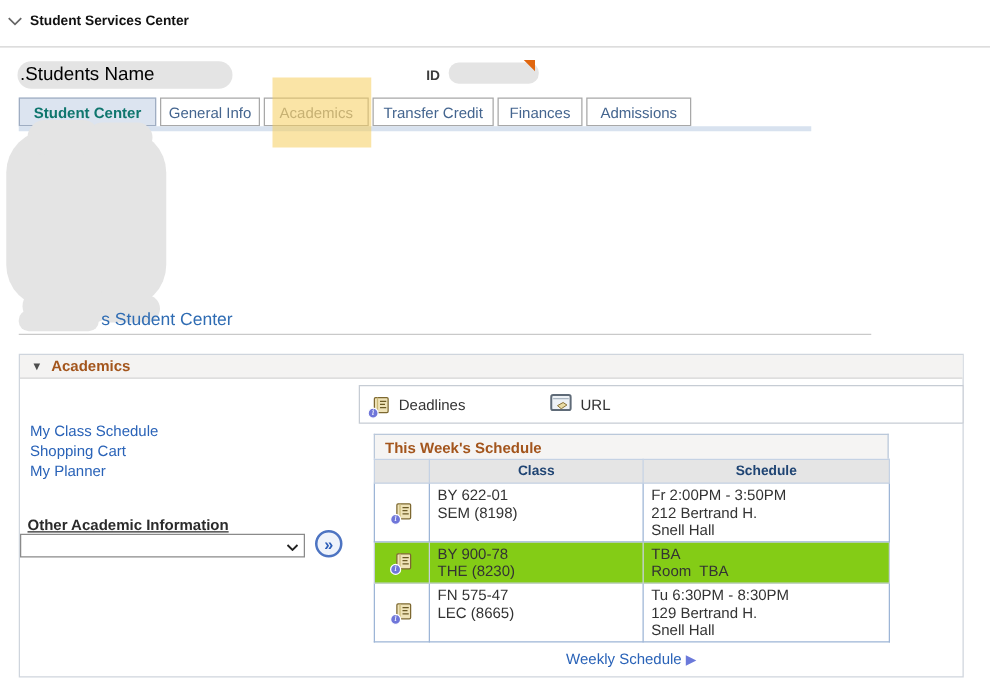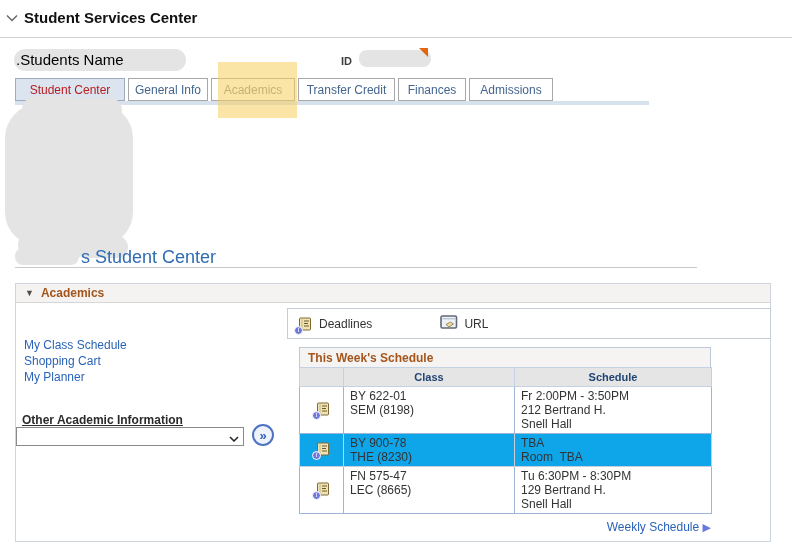--- a/index.html
+++ b/index.html
@@ -2,53 +2,53 @@
 <html><head>
 <meta charset="utf-8">
 <style>
   * { box-sizing: border-box; margin: 0; padding: 0; }
   body { font-family: "Liberation Sans", sans-serif; background: #fff; }
   .screen { position: relative; width: 792px; height: 547px; background: #fff; overflow: hidden; }
   .abs { position: absolute; }
 
   
   .page-title-row { left: 6px; top: 8px; display: flex; align-items: center; gap: 6px; }
-  .page-title { font-size: 15px; font-weight: bold; color: #111; }
+  .page-title { font-size: 11px; font-weight: bold; color: #111; }
   .rule1 { left: 0; top: 37px; width: 792px; height: 1px; background: #d2d2d2; }
 
   
   .blob { background: #e4e4e4; position: absolute; }
   .name-blob  { left: 14px;  top: 49px;  width: 172px; height: 22px; border-radius: 11px; }
   .name-text  { left: 16px;  top: 51px;  font-size: 15px; color: #000; }
   .id-label   { left: 341px; top: 55px;  font-size: 11px; font-weight: bold; color: #3c3c3c; }
   .id-blob    { left: 359px; top: 50px;  width: 72px;  height: 17px; border-radius: 8px; }
   .id-marker  { left: 419px; top: 48px;  width: 0; height: 0;
                 border-top: 9px solid #e0660f; border-left: 9px solid transparent; }
 
   
   .tabs { left: 15px; top: 78px; display: flex; gap: 3px; height: 23px; }
   .tab { border: 1px solid #a8a8a8; background: #fff; color: #44658f; font-size: 12px;
          display: flex; align-items: center; justify-content: center; cursor: pointer; }
-  .tab.active { background: #dce4f0; color: #b91c1c; font-weight: normal; border-color: #9fadc2; }
+  .tab.active { background: #dce4f0; color: #0f766e; font-weight: bold; border-color: #9fadc2; }
   .tab.dimmed { color: #8e8e8e; }
   .tab-strip { left: 15px; top: 101px; width: 634px; height: 4px; background: #d8e2ef; }
   .highlight-overlay { left: 218px; top: 62px; width: 79px; height: 56px;
                        background: rgba(246,205,92,0.55); z-index: 5; }
 
   
   .photo-main  { left: 5px;  top: 104px; width: 128px; height: 142px; border-radius: 34px; }
   .photo-b1 { left: 22px; top: 96px;  width: 58px; height: 28px; border-radius: 14px; }
   .photo-b2 { left: 70px; top: 98px;  width: 52px; height: 24px; border-radius: 12px; }
   .photo-b3 { left: 18px; top: 232px; width: 70px; height: 26px; border-radius: 13px; }
   .photo-b4 { left: 78px; top: 236px; width: 50px; height: 22px; border-radius: 11px; }
   .photo-text { left: 3px; top: 156px; font-size: 17px; color: #000; z-index: 2; }
 
   
   .center-blob { left: 15px; top: 248px; width: 64px; height: 17px; border-radius: 8px; }
-  .center-text { left: 81px; top: 247px; font-size: 18px; color: #2f6cb3; cursor: pointer; }
+  .center-text { left: 81px; top: 247px; font-size: 14px; color: #2f6cb3; cursor: pointer; }
   .rule2 { left: 15px; top: 267px; width: 682px; height: 1px; background: #c9c9c9; }
 
   
   .acad-box { left: 15px; top: 283px; width: 756px; height: 259px;
               border: 1px solid #cfd5dd; background: #fff; }
   .acad-header { position: absolute; left: 0; top: 0; width: 100%; height: 19px;
                  background: #f4f3f2; border-bottom: 1px solid #d6d6d6;
                  display: flex; align-items: center; gap: 7px; padding-left: 9px; }
   .acad-triangle { font-size: 9px; color: #4d4d4d; cursor: pointer; }
   .acad-title { font-size: 12px; font-weight: bold; color: #a3551c; }
@@ -82,25 +82,25 @@
 
   
   .sched-wrap { position: absolute; left: 283px; top: 63px; width: 412px; }
   .sched-title { height: 20px; background: #f5f4f3; border: 1px solid #bac8da; border-bottom: none;
                  font-size: 12px; font-weight: bold; color: #a3551c; padding: 3px 0 0 8px; }
   table.sched { border-collapse: collapse; width: 412px; font-size: 12px; color: #333; table-layout: fixed; }
   .sched th, .sched td { border: 1px solid #c5d2e4; padding: 2px 6px; vertical-align: top; line-height: 14px; }
   .sched thead th { background: #e5e5e5; color: #1f4473; font-size: 11px; text-align: center; padding: 2px; }
   .col-icon { width: 44px; } .col-class { width: 171px; } .col-sched { width: 197px; }
   tr.row-odd td { border-color: #9db5d6; background: #fff; }
-  tr.row-even td { border-color: #c6cfdb; background: #0ea5e9; }
+  tr.row-even td { border-color: #c6cfdb; background: #84cc16; }
   td.icon-cell { text-align: center; vertical-align: middle; }
   td.icon-cell .cal-icon { margin-left: 3px; }
   .sched-line { white-space: pre-wrap; }
-  .sched-footer { width: 412px; text-align: right; margin-top: 6px; font-size: 12px; }
+  .sched-footer { width: 412px; text-align: center; margin-top: 6px; font-size: 12px; }
   .footer-link { color: #2a63b8; cursor: pointer; }
   .footer-arrow { color: #6b79da; font-size: 11px; cursor: pointer; }
 </style>
 </head>
 <body>
 
 <div class="screen">
 
   <div class="abs page-title-row">
     <span>

